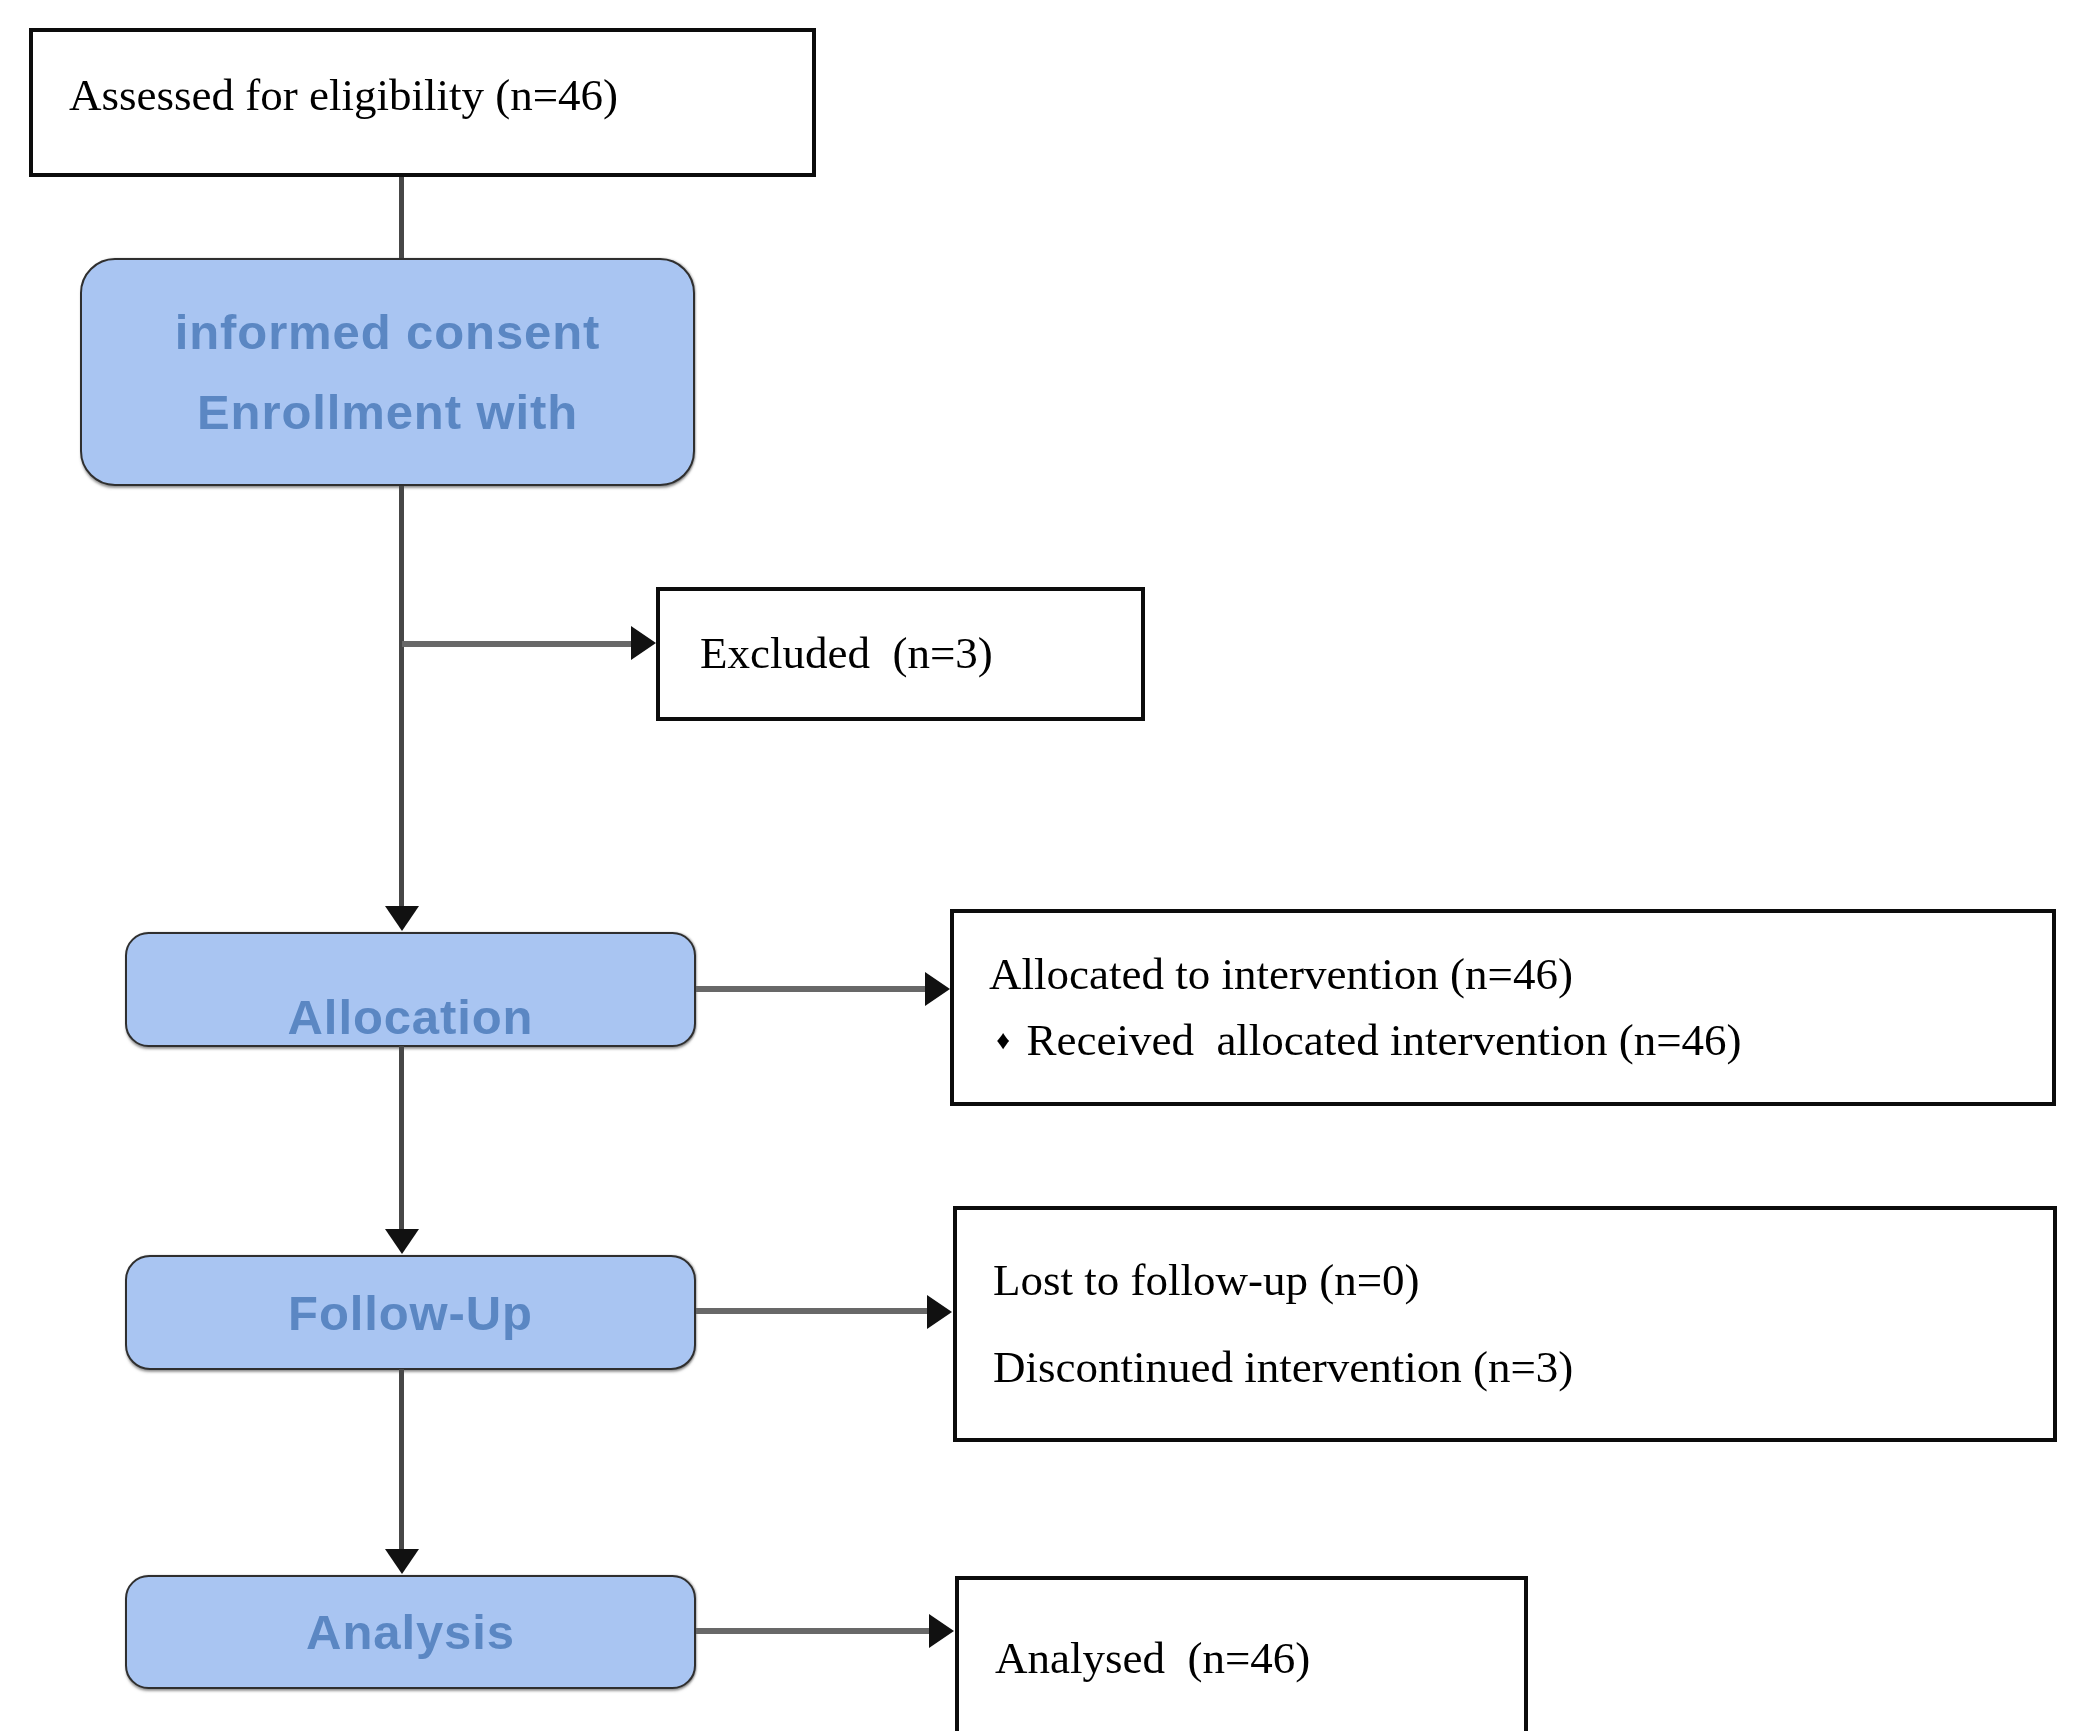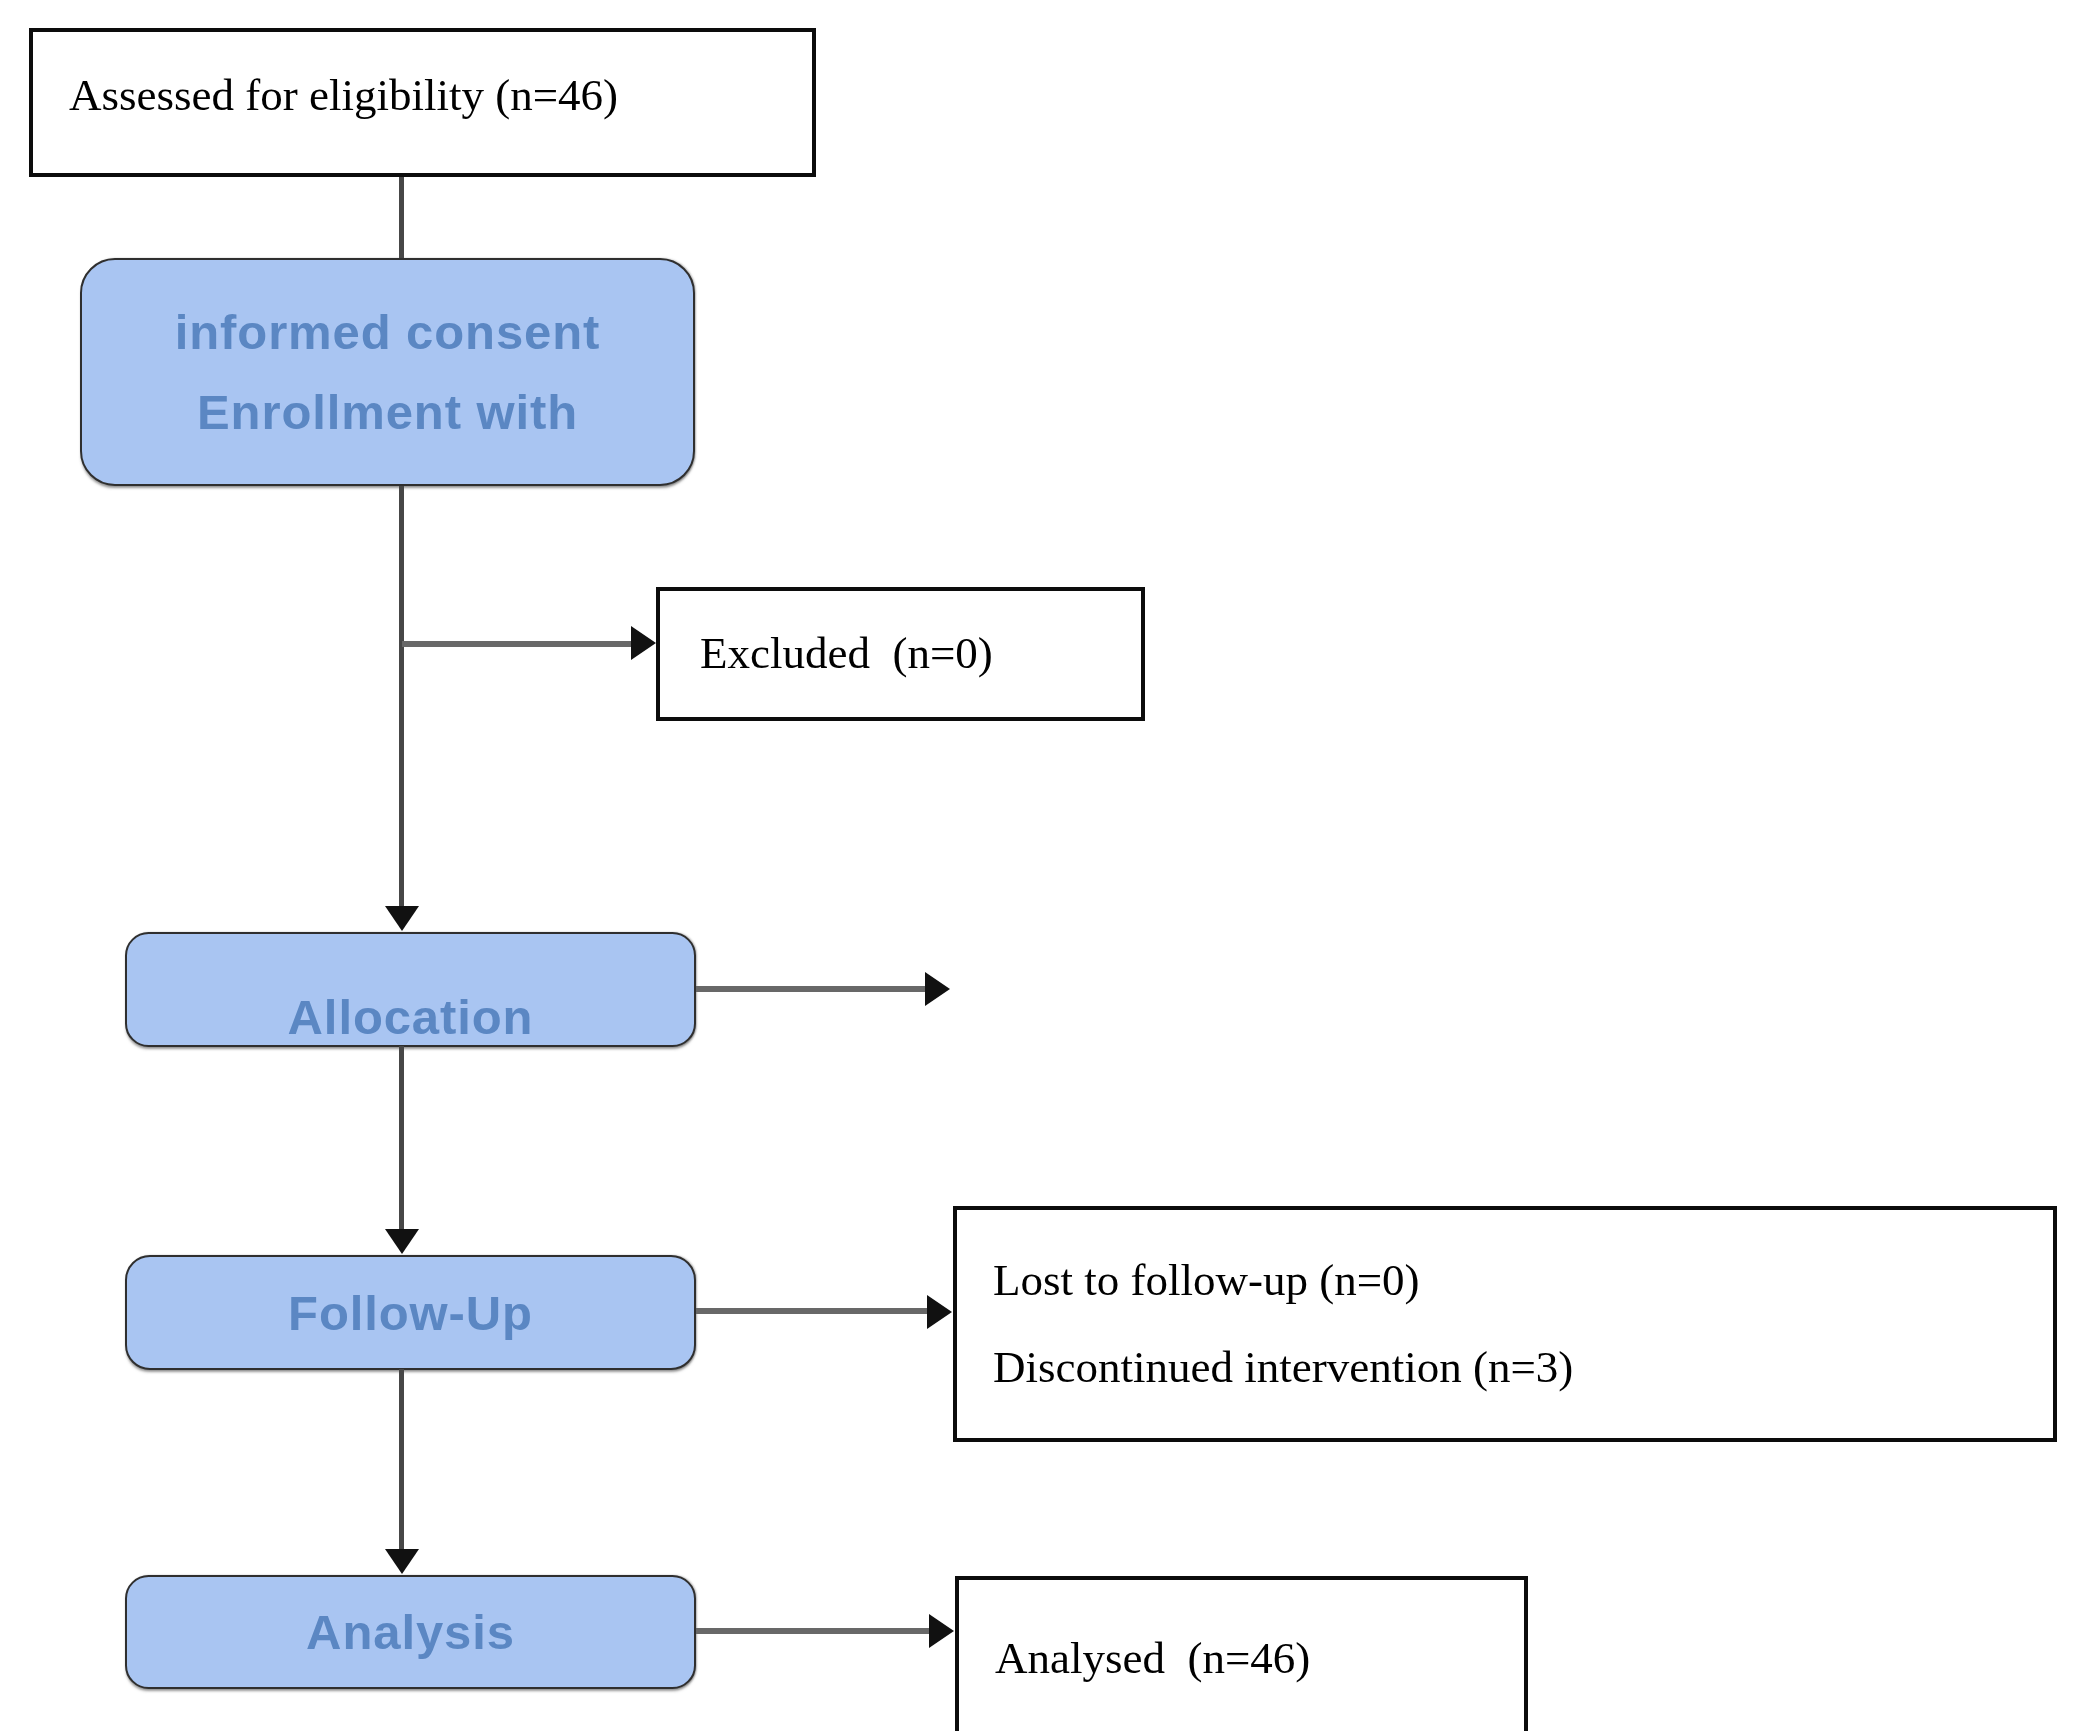--- a/index.html
+++ b/index.html
@@ -84,27 +84,34 @@
   <div class="box plain" id="assessed">
     <span class="plain-text">Assessed for eligibility (n=46)</span>
   </div>
 
   <div class="box stage" id="enrollment">
     <span class="stage-label">informed consent</span>
     <span class="stage-label">Enrollment with</span>
   </div>
 
   <div class="box plain" id="excluded">
-    <span class="plain-text">Excluded  (n=0)</span>
+    <span class="plain-text">Excluded  (n=3)</span>
   </div>
 
   <div class="box stage" id="allocation">
     <span class="stage-label">Allocation</span>
   </div>
 
+  <div class="box plain" id="allocated">
+    <span class="plain-text">Allocated to intervention (n=46)</span>
+    <span class="bullet-row">
+        <span class="bullet">♦</span>
+        <span class="plain-text">Received  allocated intervention (n=46)</span>
+      </span>
+  </div>
 
   <div class="box stage" id="followup">
     <span class="stage-label">Follow-Up</span>
   </div>
 
   <div class="box plain" id="lost">
     <span class="plain-text">Lost to follow-up (n=0)</span>
     <span class="plain-text">Discontinued intervention (n=3)</span>
   </div>
 

